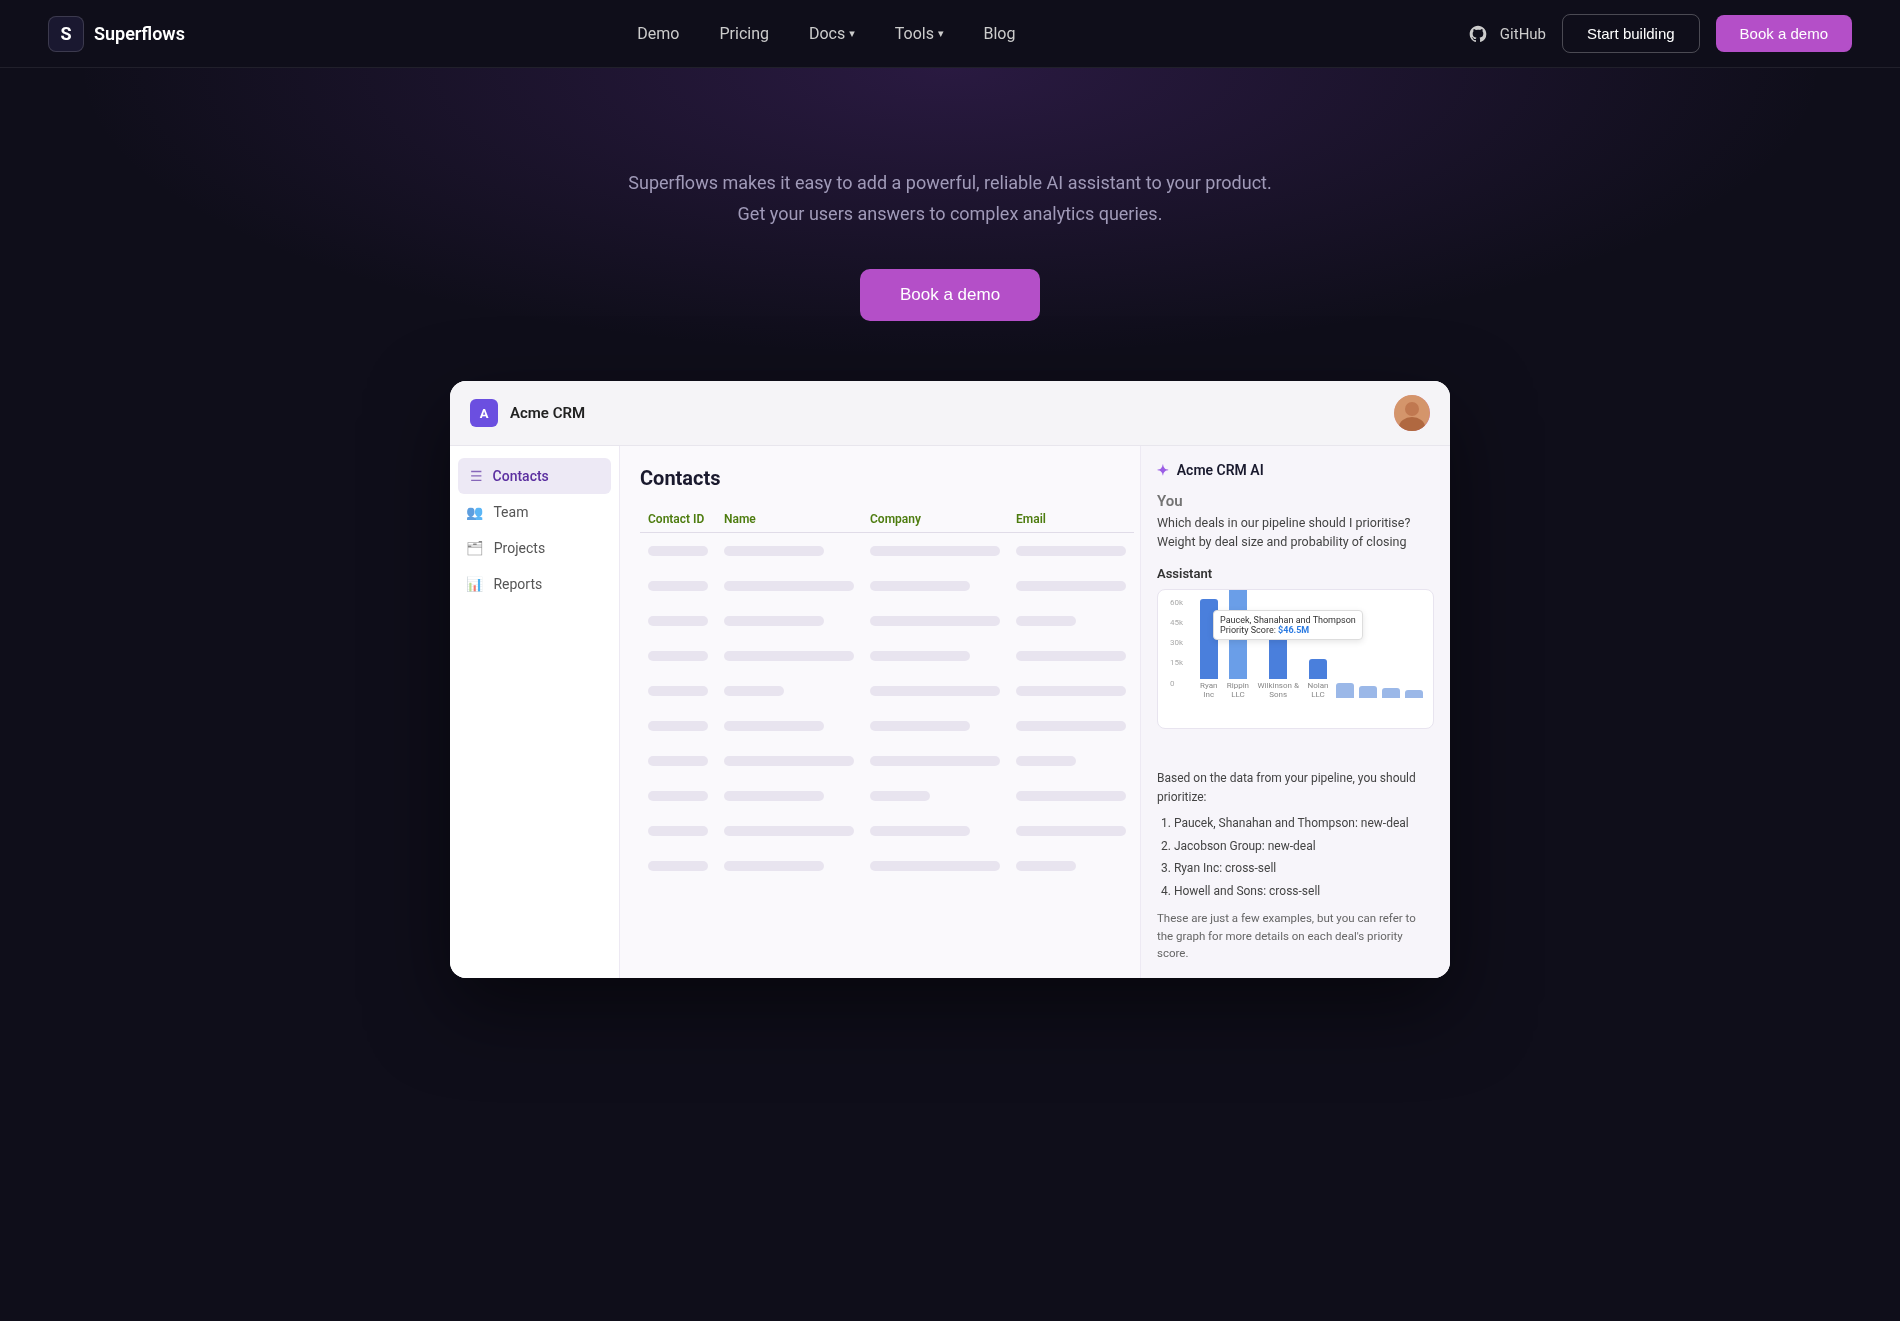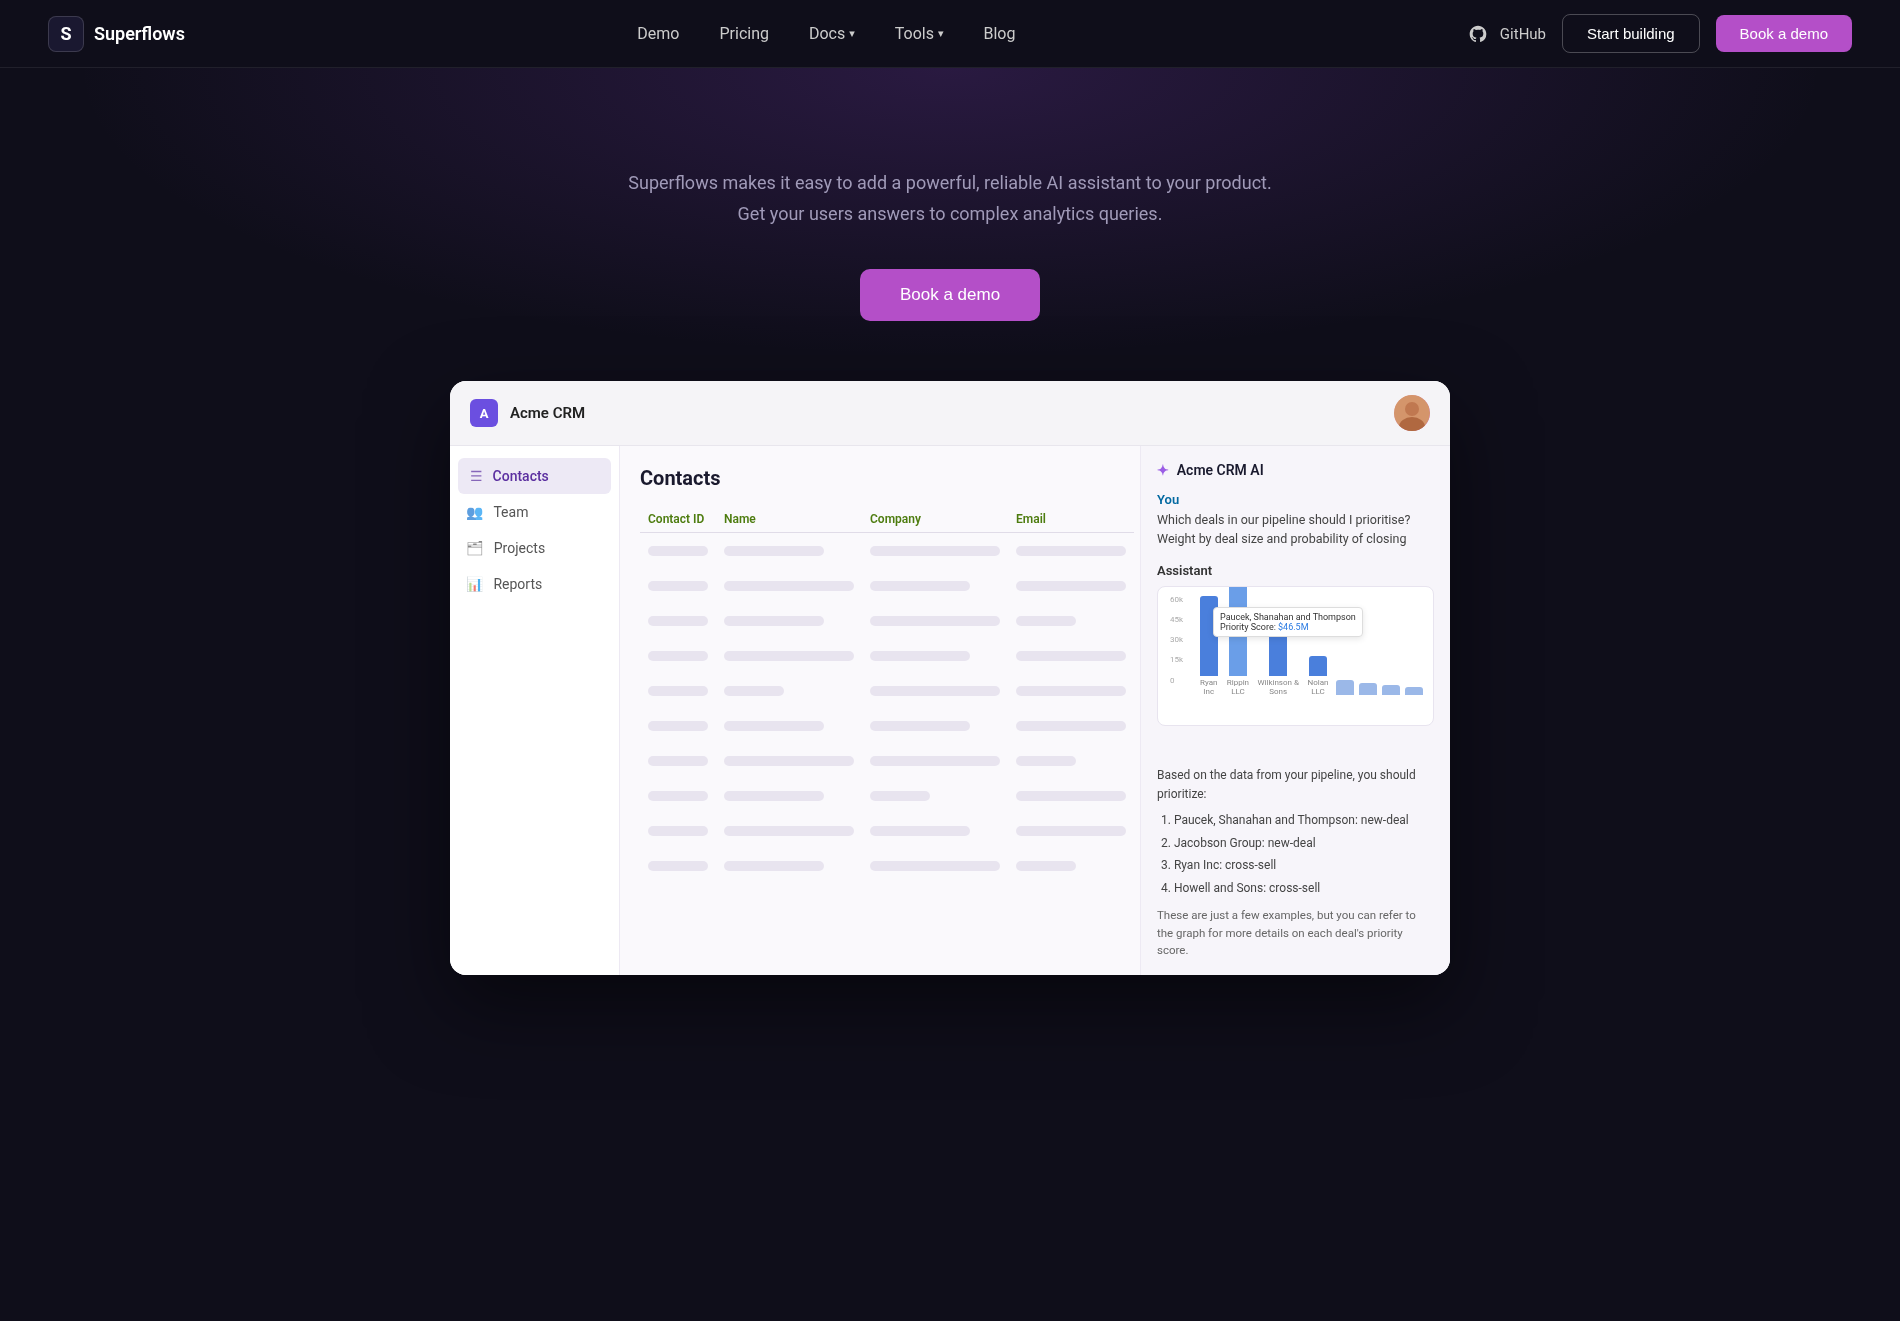--- a/index.html
+++ b/index.html
@@ -229,21 +229,21 @@
       display: flex;
       align-items: center;
       gap: 8px;
       font-size: 14px;
       font-weight: 600;
       color: #1a1a2e;
       margin-bottom: 14px;
     }
     .ai-sparkle { font-size: 14px; color: #9b5de5; }
     .ai-you-label {
-      font-weight: 600; color: #0369a1; margin-bottom: 4px; font-size: 13px;
+      font-weight: 600; color: #737373; margin-bottom: 4px; font-size: 15px;
     }
     .ai-question {
       color: #444; font-size: 12.5px; line-height: 1.5;
       margin-bottom: 14px;
     }
     .ai-assistant-label {
       font-weight: 600; color: #333; margin-bottom: 8px; font-size: 13px;
     }
     .ai-chart {
       background: #fff;
@@ -285,21 +285,21 @@
       top: 20px; left: 55px;
       background: #fff;
       border: 1px solid #ddd;
       border-radius: 4px;
       padding: 4px 6px;
       font-size: 9px;
       color: #333;
       box-shadow: 0 2px 6px rgba(0,0,0,0.1);
       white-space: nowrap;
     }
-    .tooltip-highlight { color: #2a7ae2; font-weight: 400; margin-top: 24px; }
+    .tooltip-highlight { color: #2a7ae2; font-weight: 700; margin-top: 24px; }
     .ai-response-text {
       font-size: 12px; color: #444; line-height: 1.6; margin-top: 40px;
     }
     .ai-list {
       font-size: 12px; color: #444; line-height: 1.8;
       padding-left: 4px;
     }
     .ai-list-item { margin-bottom: 1px; }
     .ai-note {
       font-size: 11.5px; color: #666; line-height: 1.5;

